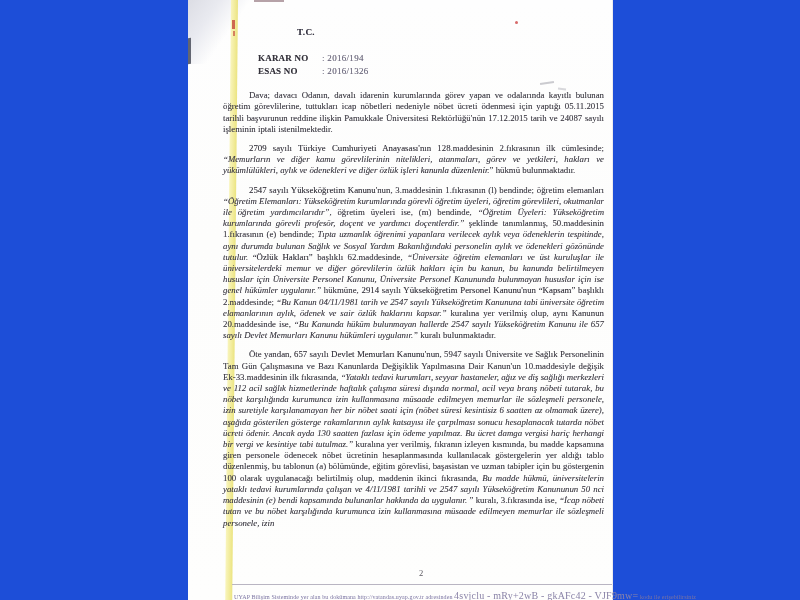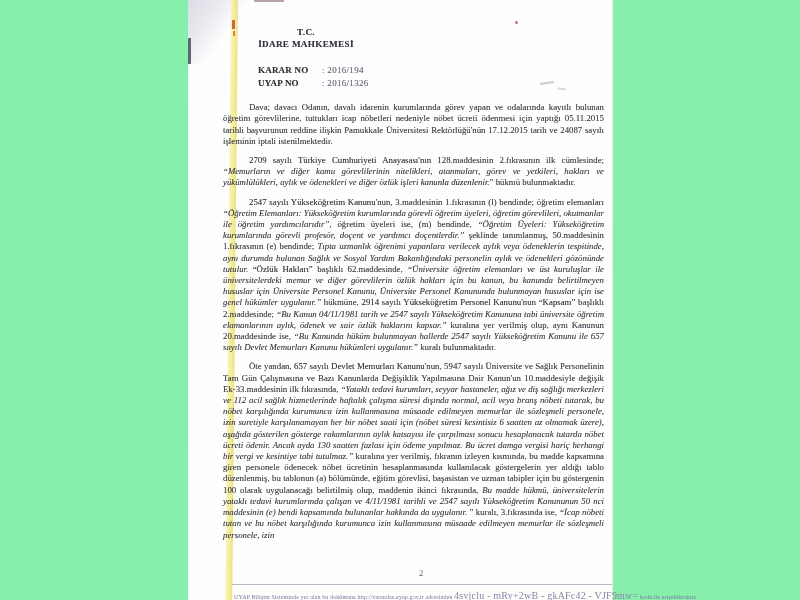--- a/index.html
+++ b/index.html
@@ -1,21 +1,21 @@
 <!DOCTYPE html>
 <html lang="tr"><head>
 <meta charset="utf-8">
 <style>
   html,body{margin:0;padding:0;}
   body{
     width:800px;height:600px;overflow:hidden;
     background:#ffffff;
     font-family:"Liberation Serif","DejaVu Serif",serif;
   }
-  .canvas{position:relative;width:800px;height:600px;background:#86efac;}
+  .canvas{position:relative;width:800px;height:600px;background:#1d4ed8;}
   
   .page{
     position:absolute;left:188px;top:0;width:424px;height:600px;
     background:linear-gradient(180deg,#fefefe 0%,#fdfdfc 40%,#fefefd 100%);
     border-right:1px solid #ececee;
   }
   
   .fold{
     position:absolute;left:0;top:0;width:70px;height:64px;
     background:linear-gradient(125deg,#dcdde4 0%,#e9eaf0 28%,rgba(255,255,255,0) 55%);
@@ -84,29 +84,28 @@
     <div class="speck r1"></div>
     <div class="speck r2"></div>
     <div class="speck r3"></div>
     <div class="speck g1"></div>
     <div class="speck g2"></div>
 
     <div class="content">
 
       <div class="court-header">
         <div>T.C.</div>
-        <div>İDARE MAHKEMESİ</div>
       </div>
 
       <div class="case-numbers">
         <div class="case-row">
           <span class="case-label">KARAR NO</span><span class="case-value">: 2016/194</span>
         </div>
         <div class="case-row">
-          <span class="case-label">UYAP NO</span><span class="case-value">: 2016/1326</span>
+          <span class="case-label">ESAS NO</span><span class="case-value">: 2016/1326</span>
         </div>
       </div>
 
       <div class="paras">
         <p class="para"><span>Dava; davacı Odanın, davalı idarenin kurumlarında görev yapan ve odalarında kayıtlı bulunan öğretim görevlilerine, tuttukları icap nöbetleri nedeniyle nöbet ücreti ödenmesi için yaptığı 05.11.2015 tarihli başvurunun reddine ilişkin Pamukkale Üniversitesi Rektörlüğü'nün 17.12.2015 tarih ve 24087 sayılı işleminin iptali istenilmektedir.</span></p>
         <p class="para"><span class="fb">2709</span><span> sayılı </span><span class="fb">Türkiye Cumhuriyeti Anayasası</span><span>'nın </span><span class="fu">128.maddesinin 2.fıkrasının</span><span> ilk cümlesinde; </span><span class="fi">“Memurların ve diğer kamu görevlilerinin nitelikleri, atanmaları, görev ve yetkileri, hakları ve yükümlülükleri, aylık ve ödenekleri ve diğer özlük işleri </span><span class="fb fi">kanunla düzenlenir.</span><span>” hükmü bulunmaktadır.</span></p>
         <p class="para"><span class="fb">2547</span><span> sayılı </span><span class="fb">Yükseköğretim Kanunu</span><span>'nun, </span><span class="fu">3.maddesinin 1.fıkrasının (l) bendinde;</span><span> öğretim elemanları </span><span class="fi">“Öğretim Elemanları: Yükseköğretim kurumlarında görevli öğretim üyeleri, öğretim görevlileri, okutmanlar ile öğretim yardımcılarıdır”</span><span>, öğretim üyeleri ise, (m) bendinde, </span><span class="fi">“Öğretim Üyeleri: Yükseköğretim kurumlarında görevli profesör, doçent ve yardımcı doçentlerdir.”</span><span> şeklinde tanımlanmış, </span><span class="fu">50.maddesinin 1.fıkrasının (e) bendinde;</span><span> </span><span class="fi">Tıpta uzmanlık öğrenimi yapanlara verilecek aylık veya ödeneklerin tespitinde, aynı durumda bulunan Sağlık ve Sosyal Yardım Bakanlığındaki personelin aylık ve ödenekleri gözönünde tutulur.</span><span> </span><span class="fb">“Özlük Hakları”</span><span> başlıklı </span><span class="fu">62.maddesinde</span><span>, </span><span class="fi">“Üniversite öğretim elemanları ve üst kuruluşlar ile üniversitelerdeki memur ve diğer görevlilerin özlük hakları için bu kanun, bu kanunda belirtilmeyen hususlar için Üniversite Personel Kanunu, Üniversite Personel Kanununda bulunmayan hususlar için ise genel hükümler uygulanır.”</span><span> hükmüne, </span><span class="fb">2914</span><span> sayılı </span><span class="fb">Yükseköğretim Personel Kanunu</span><span>'nun </span><span class="fb">“Kapsam”</span><span> başlıklı </span><span class="fu">2.maddesinde;</span><span> </span><span class="fi">“Bu Kanun 04/11/1981 tarih ve 2547 sayılı Yükseköğretim Kanununa tabi üniversite öğretim elamanlarının aylık, ödenek ve sair özlük haklarını kapsar.”</span><span> kuralına yer verilmiş olup, </span><span class="fu">aynı Kanunun 20.maddesinde ise</span><span>, </span><span class="fi fu">“Bu Kanunda hüküm bulunmayan hallerde 2547 sayılı Yükseköğretim Kanunu ile 657 sayılı Devlet Memurları Kanunu hükümleri uygulanır.”</span><span> kuralı bulunmaktadır.</span></p>
         <p class="para"><span>Öte yandan, </span><span class="fb">657</span><span> sayılı </span><span class="fb">Devlet Memurları Kanunu</span><span>'nun, 5947 sayılı Üniversite ve Sağlık Personelinin Tam Gün Çalışmasına ve Bazı Kanunlarda Değişiklik Yapılmasına Dair Kanun'un 10.maddesiyle değişik </span><span class="fu">Ek-33.maddesinin ilk fıkrasında,</span><span> </span><span class="fi">“Yataklı tedavi kurumları, seyyar hastaneler, ağız ve diş sağlığı merkezleri ve 112 acil sağlık hizmetlerinde haftalık çalışma süresi dışında normal, acil veya branş nöbeti tutarak, bu nöbet karşılığında kurumunca izin kullanmasına müsaade edilmeyen memurlar ile sözleşmeli personele, izin suretiyle karşılanamayan her bir nöbet saati için (nöbet süresi kesintisiz 6 saatten az olmamak üzere), aşağıda gösterilen gösterge rakamlarının aylık katsayısı ile çarpılması sonucu hesaplanacak tutarda nöbet ücreti ödenir. Ancak ayda 130 saatten fazlası için ödeme yapılmaz. Bu ücret damga vergisi hariç herhangi bir vergi ve kesintiye tabi tutulmaz.”</span><span> kuralına yer verilmiş, </span><span class="fu">fıkranın izleyen kısmında</span><span>, bu madde kapsamına giren personele ödenecek nöbet ücretinin hesaplanmasında kullanılacak göstergelerin yer aldığı tablo düzenlenmiş, bu tablonun (a) bölümünde, eğitim görevlisi, başasistan ve uzman tabipler için bu göstergenin 100 olarak uygulanacağı belirtilmiş olup, </span><span class="fu">maddenin ikinci fıkrasında</span><span>, </span><span class="fi">Bu madde hükmü, üniversitelerin yataklı tedavi kurumlarında çalışan ve 4/11/1981 tarihli ve 2547 sayılı Yükseköğretim Kanununun 50 nci maddesinin (e) bendi kapsamında bulunanlar hakkında da uygulanır. </span><span>” kuralı, </span><span class="fu">3.fıkrasında ise</span><span>, </span><span class="fi">“İcap nöbeti tutan ve bu nöbet karşılığında kurumunca izin kullanmasına </span><span class="fi fu">müsaade</span><span class="fi"> edilmeyen memurlar ile sözleşmeli personele, izin</span></p>
       </div>
 

